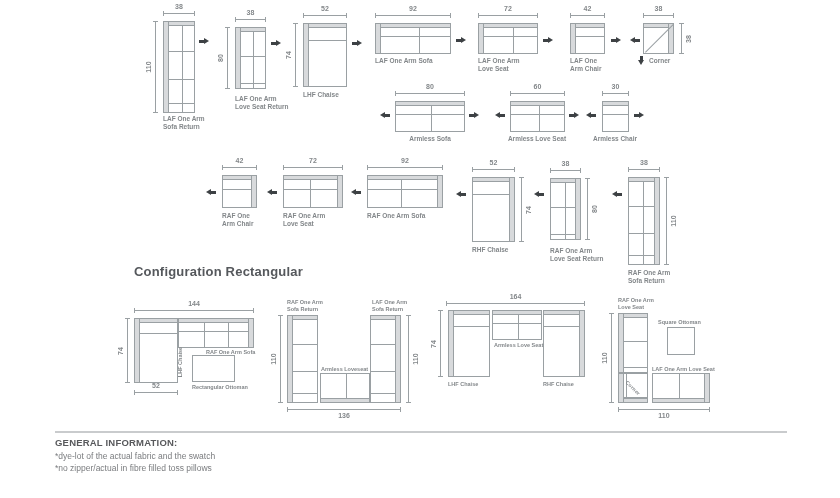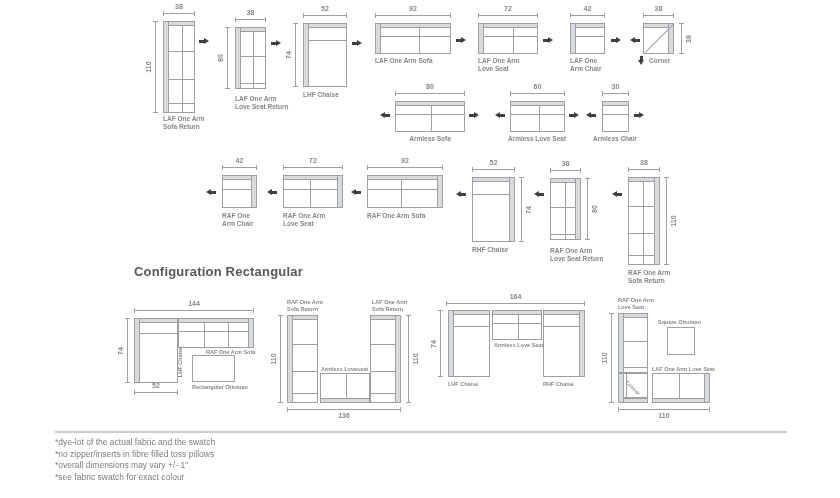--- a/index.html
+++ b/index.html
@@ -29,21 +29,21 @@
   .arrow.right::after{left:5px;top:0;border-left:5px solid var(--arrow);border-top:3.5px solid transparent;border-bottom:3.5px solid transparent;}
   .arrow.left::before{right:0;top:2px;width:5px;height:3px;background:var(--arrow);}
   .arrow.left::after{right:5px;top:0;border-right:5px solid var(--arrow);border-top:3.5px solid transparent;border-bottom:3.5px solid transparent;}
   .arrow.down{width:7px;height:9px;}
   .arrow.down::before{left:2px;top:0;width:3px;height:4px;background:var(--arrow);}
   .arrow.down::after{left:0;top:4px;border-top:5px solid var(--arrow);border-left:3.5px solid transparent;border-right:3.5px solid transparent;}
   .cfg-title{position:absolute;left:134px;top:264px;font-size:13px;font-weight:bold;color:var(--title);letter-spacing:.2px;}
   .info-divider{position:absolute;left:55px;top:431px;width:732px;height:2px;background:var(--div);}
   .info{position:absolute;left:55px;top:437px;width:700px;}
   .info-heading{font-size:9.5px;font-weight:bold;color:var(--infoh);letter-spacing:.2px;margin-bottom:3px;}
-  .info-cols{display:flex;flex-direction:column;}
+  .info-cols{display:flex;}
   .info-col{font-size:8.5px;color:var(--info);line-height:11.5px;}
   .info-col.c1{width:198px;}
   .info-col .indent{padding-left:4px;}
 </style>
 </head>
 <body>
 
 <div class="sheet">
   <div id="diagram">
       <div class="piece" style="left: 163px; top: 21px; width: 32px; height: 92px;">
@@ -384,24 +384,21 @@
       <div class="plabel s" style="left: 652px; top: 366px;">
         <div>LAF One Arm Love Seat</div>
       </div>
       <div class="plabel xs" style="left: 633px; top: 388px; transform: translate(-50%, -50%) rotate(45deg);">
         <div>Corner</div>
       </div>
     </div>
   <div class="cfg-title">Configuration Rectangular</div>
   <div class="info-divider"></div>
   <div class="info">
+    <div class="info-heading">GENERAL INFORMATION:</div>
     <div class="info-cols">
       <div class="info-col c1">
         <div>*dye-lot of the actual fabric and the swatch</div>
-        <div>*no zipper/inserts in fibre filled toss pillows</div>
-      </div>
-      <div class="info-col">
-        <div>*overall dimensions may vary +/- 1"</div>
-        <div>*see fabric swatch for exact colour</div>
+        <div>*no zipper/actual in fibre filled toss pillows</div>
       </div>
     </div>
   </div>
 </div>
 
 </body></html>

